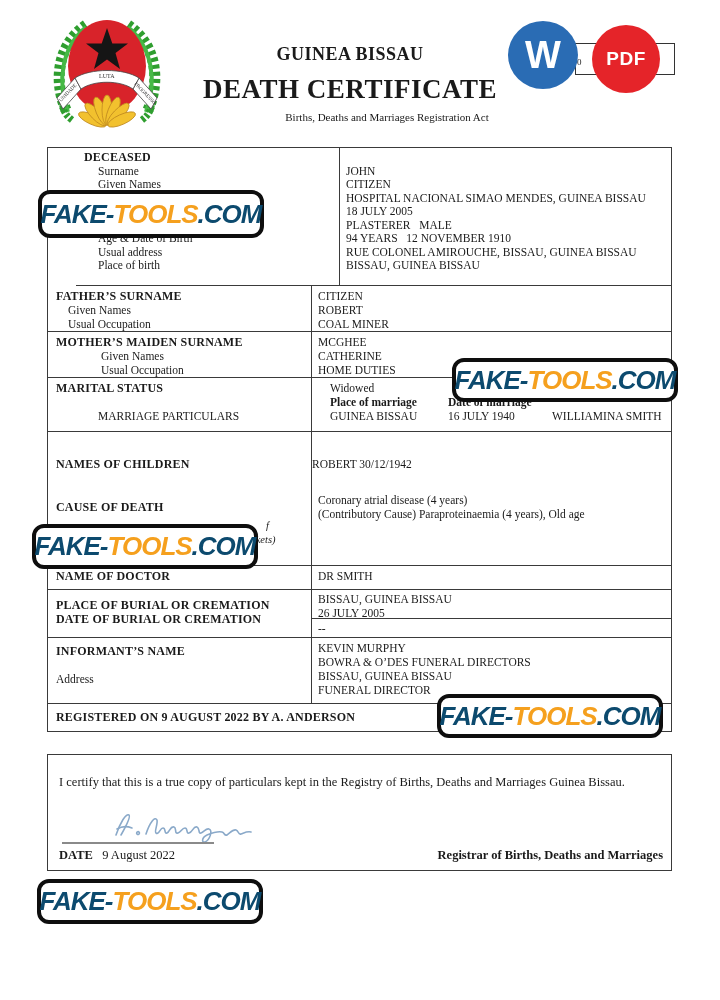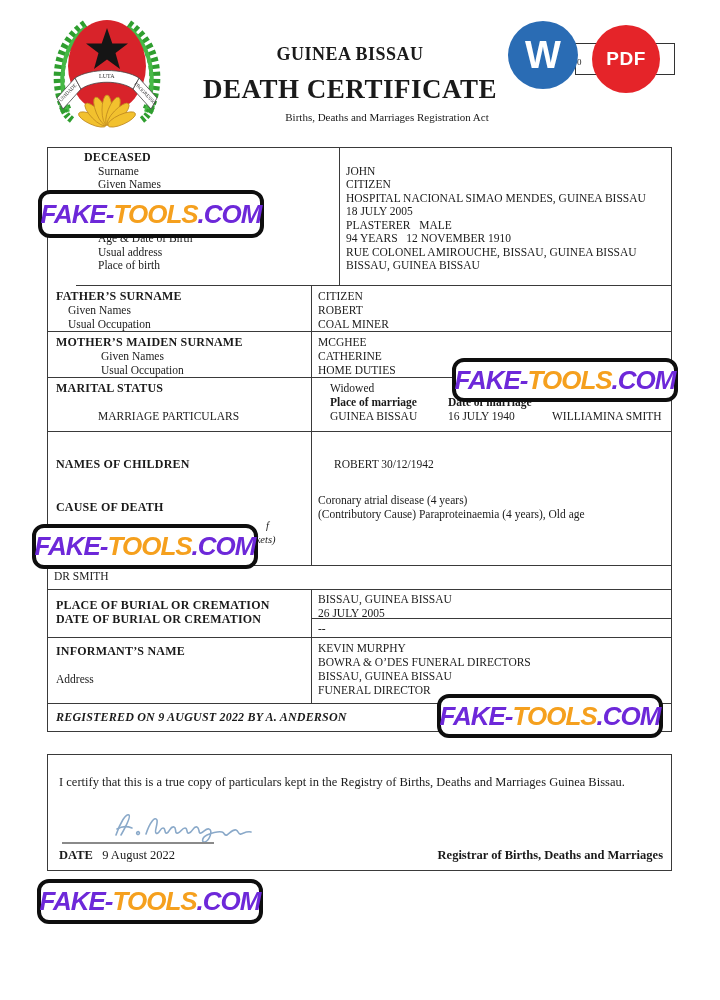--- a/index.html
+++ b/index.html
@@ -17,21 +17,21 @@
   .circ{position:absolute;border-radius:50%;display:flex;align-items:center;justify-content:center;
     color:#fff;font-family:"Liberation Sans",sans-serif;font-weight:bold;z-index:3;}
   .circ-w{left:508px;top:21px;width:70px;height:68px;background:#2a6cb4;font-size:38px;}
   .circ-pdf{left:592px;top:25px;width:68px;height:68px;background:#e52429;font-size:19px;letter-spacing:.5px;}
   
   .wm{position:absolute;width:226px;height:46px;box-sizing:border-box;background:#fff;
     border:4px solid #0e0e0e;border-radius:12px;display:flex;align-items:center;justify-content:center;
     font-family:"Liberation Sans",sans-serif;font-style:italic;font-weight:bold;font-size:26px;
     letter-spacing:-1px;white-space:nowrap;z-index:30;}
   .wm .o{color:#F5A01E;}
-  .wm .b{color:#6d28d9;}
+  .wm .b{color:#0c4a6e;}
   
   .tbl{position:absolute;left:47px;top:147px;width:625px;border:1.3px solid #3a3a3a;box-sizing:border-box;z-index:5;}
   .trow{display:flex;border-bottom:1px solid #3a3a3a;box-sizing:border-box;}
   .trow:last-child{border-bottom:none;}
   .lc{width:264px;border-right:1px solid #3a3a3a;box-sizing:border-box;padding:3px 4px 0 8px;position:relative;}
   .rc{flex:1;box-sizing:border-box;padding:3px 4px 0 6px;position:relative;}
   .full{width:100%;box-sizing:border-box;padding:3px 4px 0 8px;position:relative;}
   .ln{line-height:13.5px;font-size:11.5px;white-space:pre;}
   .ln14{line-height:14px;font-size:11.5px;white-space:pre;}
   .sec{font-weight:bold;font-size:12px;letter-spacing:.2px;}
@@ -172,27 +172,30 @@
   </div>
 
   <div class="trow" style="height:134px;">
     <div class="lc">
       <div class="ln14 sec" style="position:absolute;left:8px;top:25px;">NAMES OF CHILDREN</div>
       <div class="ln14 sec" style="position:absolute;left:8px;top:68px;">CAUSE OF DEATH</div>
       <span class="it" style="position:absolute;left:218px;top:88px;">f</span>
       <span class="it" style="position:absolute;left:203px;top:102px;">ckets)</span>
     </div>
     <div class="rc">
-      <div class="ln14" style="position:absolute;left:22px;top:25px;">ROBERT 30/12/1942</div>
+      <div class="ln14" style="position:absolute;left:0;top:25px;">ROBERT 30/12/1942</div>
       <div class="ln14" style="position:absolute;left:6px;top:61px;">Coronary atrial disease (4 years)</div>
       <div class="ln14" style="position:absolute;left:6px;top:75px;">(Contributory Cause) Paraproteinaemia (4 years), Old age</div>
     </div>
   </div>
 
   <div class="trow" style="height:24px;">
+    <div class="lc">
+        <div class="ln14 sec">NAME OF DOCTOR</div>
+      </div>
     <div class="rc">
         <div class="ln14">DR SMITH</div>
       </div>
   </div>
 
   <div class="trow" style="height:48px;">
     <div class="lc" style="padding-top:8px;">
       <div class="ln14 sec">PLACE OF BURIAL OR CREMATION</div>
       <div class="ln14 sec">DATE OF BURIAL OR CREMATION</div>
     </div>
@@ -212,21 +215,21 @@
       <div class="ln14">Address</div>
     </div>
     <div class="rc">
       <div class="ln14">KEVIN MURPHY</div>
       <div class="ln14">BOWRA &amp; O’DES FUNERAL DIRECTORS</div>
       <div class="ln14">BISSAU, GUINEA BISSAU</div>
       <div class="ln14">FUNERAL DIRECTOR</div>
     </div>
   </div>
 
-  <div class="trow" style="height:27px;font-style:italic;">
+  <div class="trow" style="height:27px;">
     <div class="full" style="padding-top:6px;">
       <div class="ln14 sec">REGISTERED ON 9 AUGUST 2022 BY A. ANDERSON</div>
     </div>
   </div>
 </div>
 
 <div class="cert">
   <div class="cert-text">I certify that this is a true copy of particulars kept in the Registry of Births, Deaths and Marriages Guinea Bissau.</div>
   <div class="sig">
     <svg width="165" height="40" viewBox="0 0 165 40">

